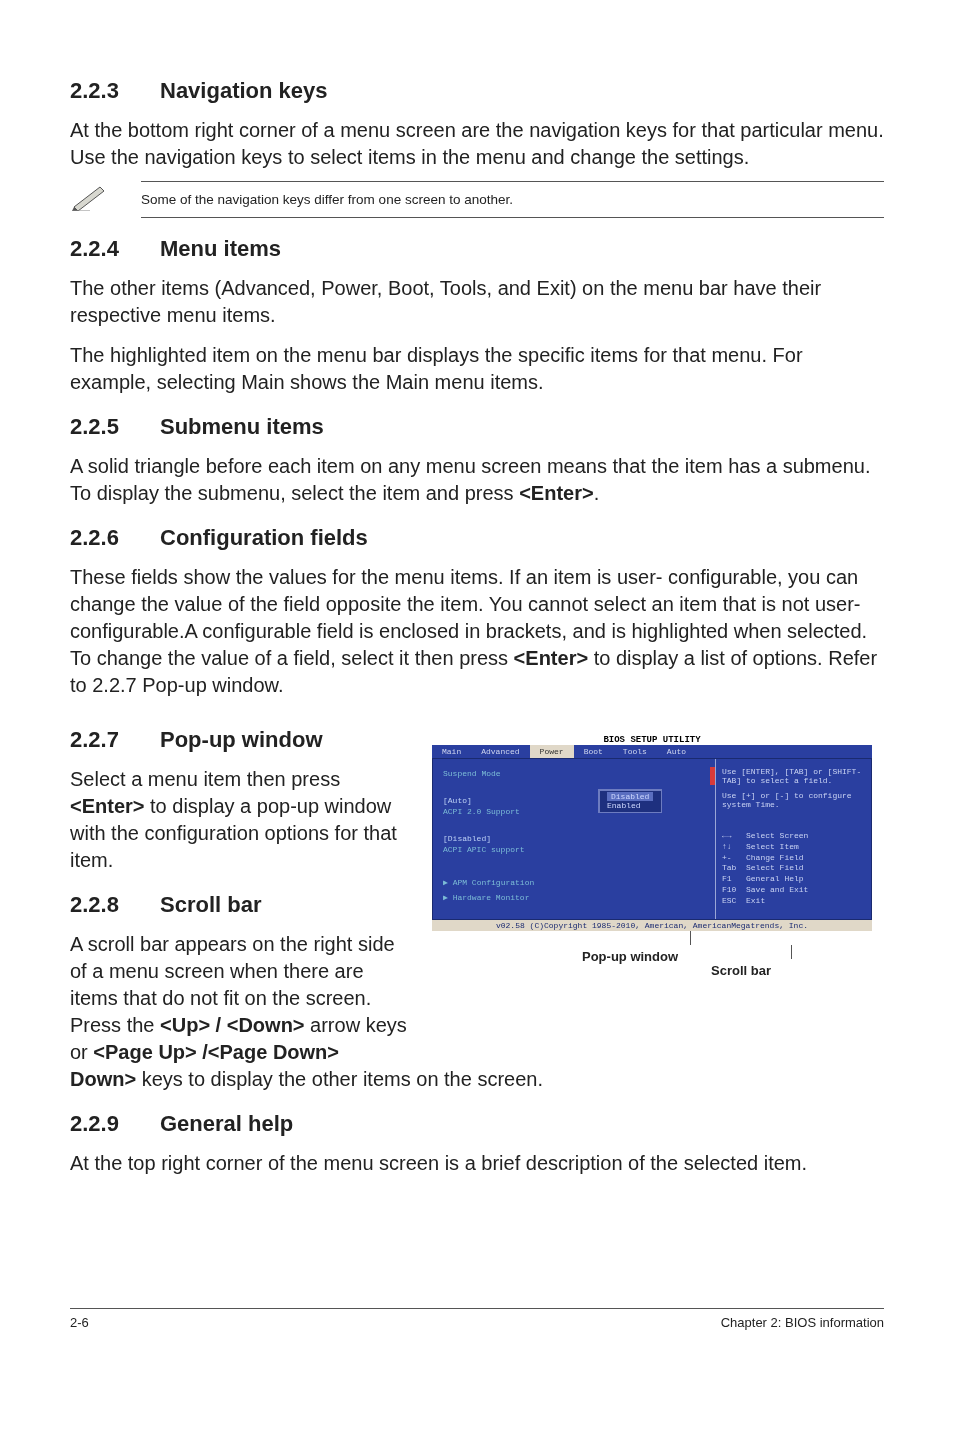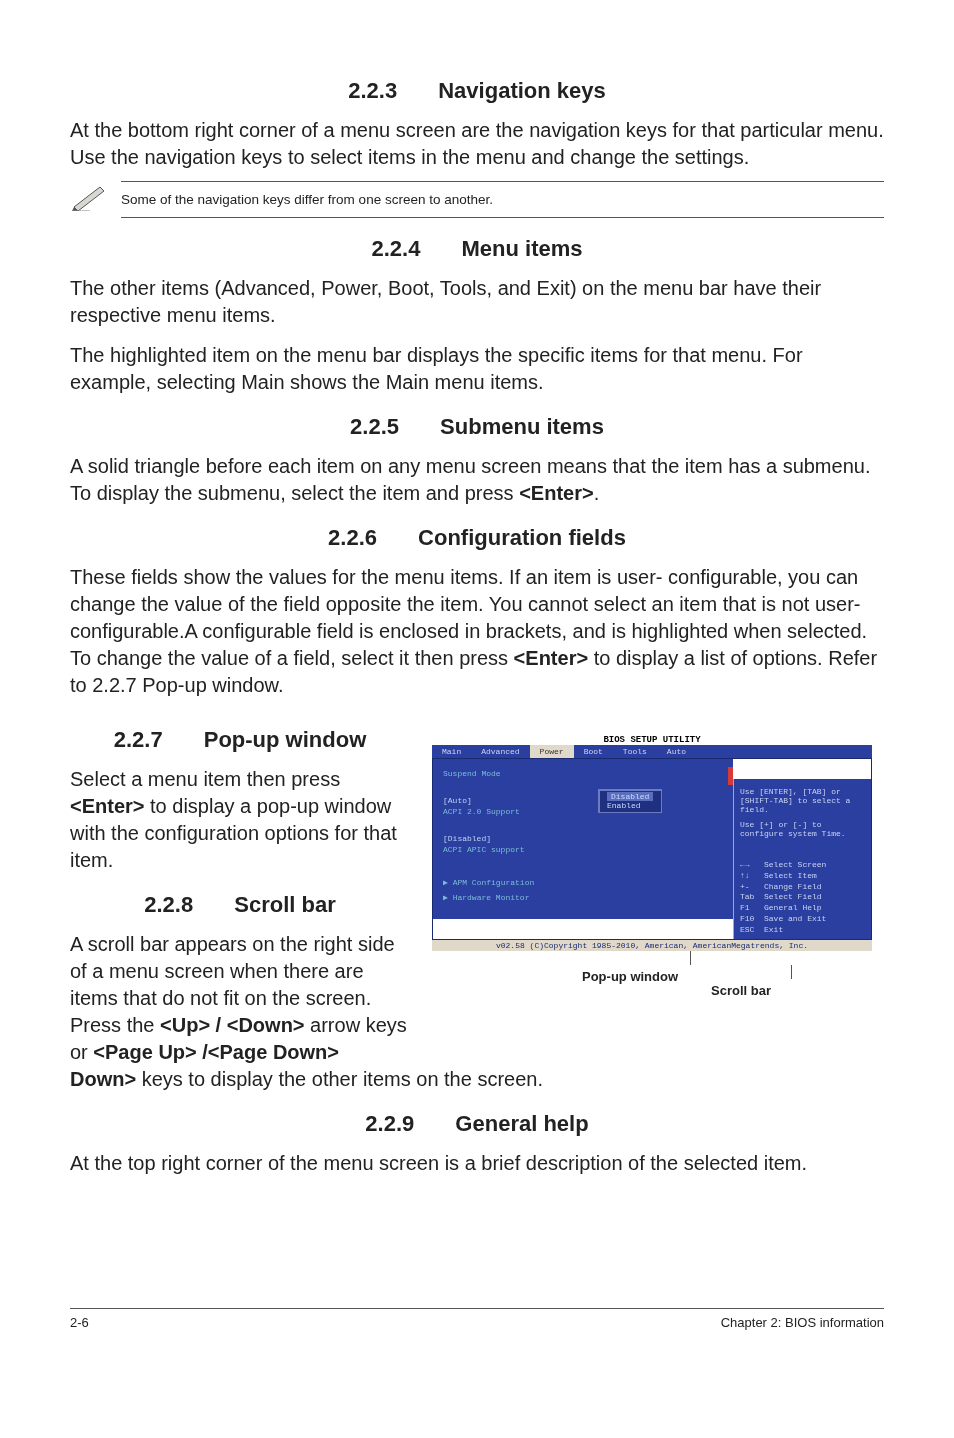--- a/index.html
+++ b/index.html
@@ -14,33 +14,32 @@
     padding: 60px 70px 40px 70px;
     box-sizing: border-box;
     min-height: 1360px;
     position: relative;
   }
   .sec-heading {
     font-size: 22px;
     font-weight: bold;
     margin: 18px 0 6px 0;
     display: flex;
-    justify-content: center;
   }
   .sec-num { width: 90px; }
   .body-text {
     font-size: 20px;
     line-height: 1.35;
     margin: 13px 0 10px 0;
   }
   .note-row {
     display: flex;
     align-items: flex-start;
     margin: 10px 0 18px 0;
-    gap: 11px;
+    gap: 31px;
   }
   .note-icon svg { display:block; }
   .note-box {
     border-top: 1px solid #555;
     border-bottom: 1px solid #555;
     padding: 10px 0;
     font-size: 13.5px;
     flex: 1;
   }
   .two-col {
@@ -53,21 +52,21 @@
 
   
   .bios-wrap { width: 440px; font-family: "Courier New", monospace; font-size: 8px; color:#fff; }
   .bios-title { color:#000; text-align:center; font-weight:bold; background:#fff; font-size:9px; }
   .bios-tabs { display:flex; background:#2a3fa0; }
   .bios-tab { padding:2px 10px; color:#cfd6ef; }
   .bios-tab.active { background:#e0d8c8; color:#333; }
   .bios-body { display:flex; border:1px solid #1a2a70; }
   .bios-left-outer { position:relative; flex:1; }
   .bios-left  { flex:1; background:#2a3fa0; height:160px; padding:8px 10px; box-sizing:border-box; }
-  .bios-right { width:138px; background:#2a3fa0; border-left:1px solid #9aa6d6; height:160px; padding:8px 6px; box-sizing:border-box;margin-top:20px; }
+  .bios-right { width:156px; background:#2a3fa0; border-left:1px solid #9aa6d6; height:160px; padding:8px 6px; box-sizing:border-box; }
   .bios-item { color:#b6c2f0; display:flex; gap:18px; margin:2px 0;flex-direction:column;}
   .bios-item .k{ width:120px; color:#7cbcd6;}
   .bios-item .v{ color:#bcd0f5;}
   .bios-sub  { color:#7cbcd6; margin-top:6px; }
   .bios-sub::before { content:"▶ "; color:#7cbcd6; }
   .bios-help { color:#c9d3f3; font-size:8px; }
   .bios-keys { margin-top:22px; color:#c9d3f3; font-size:8px; line-height:1.35;}
   .bios-footer { background:#e0d8c8; color:#1a2a70; text-align:center; font-size:8px; padding:1px 0;}
   .popup {
     position:absolute; top:30px; left:165px; background:#1e307f;

